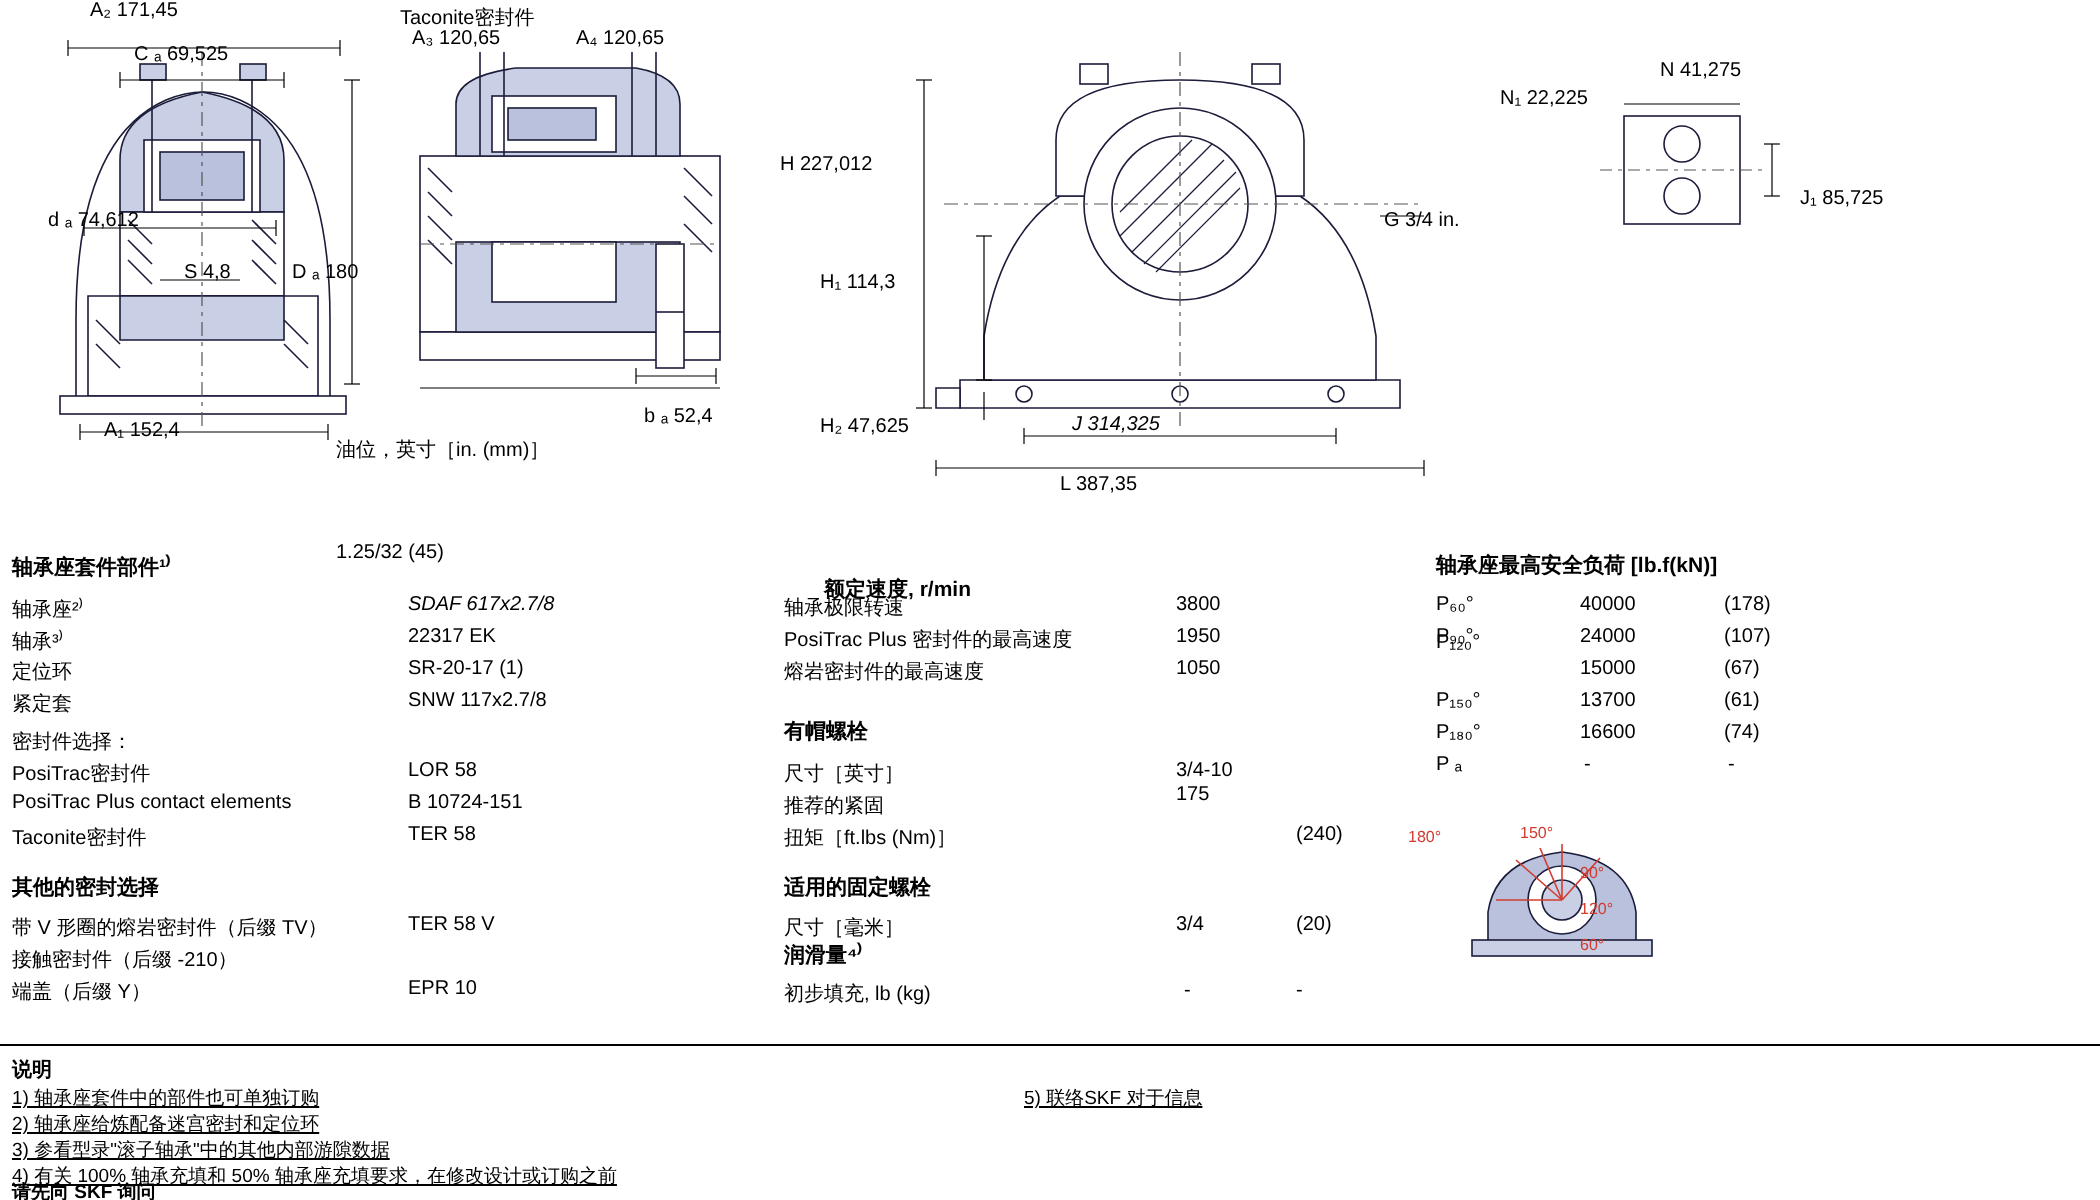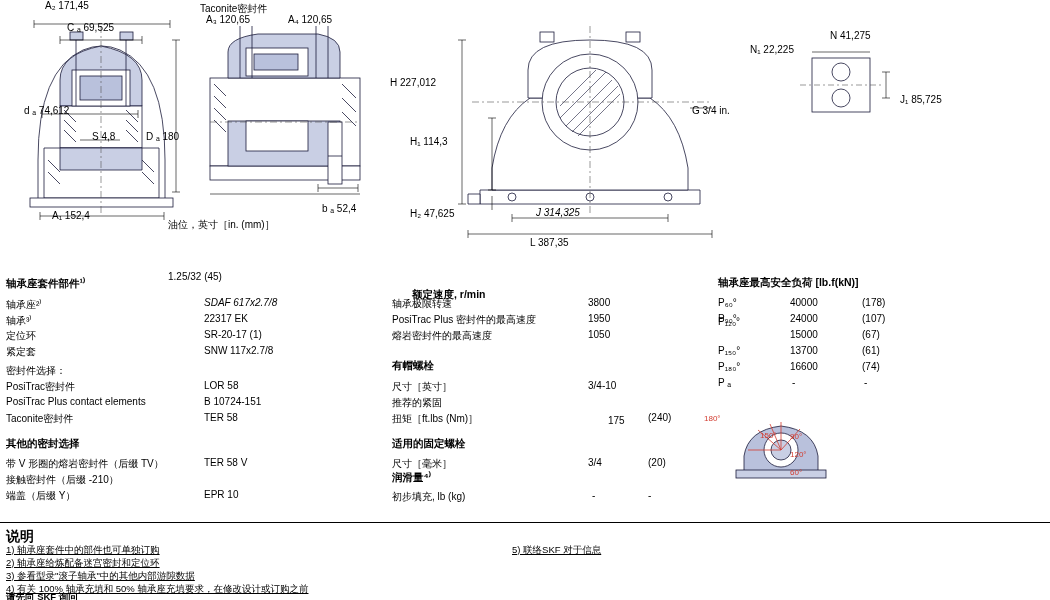--- a/index.html
+++ b/index.html
@@ -258,21 +258,21 @@
 <div class="abs val" style="left:588px;top:329px;">1050</div>
 
 <div class="abs sec-title" style="left:392px;top:359px;">有帽螺栓</div>
 
 <div class="abs row" style="left:392px;top:380px;">尺寸［英寸］</div>
 <div class="abs val" style="left:588px;top:380px;">3/4-10</div>
 
 <div class="abs row" style="left:392px;top:396px;">推荐的紧固</div>
 
 <div class="abs row" style="left:392px;top:412px;">扭矩［ft.lbs (Nm)］</div>
-<div class="abs val" style="left:588px;top:415px;margin-left:20px;">175</div>
+<div class="abs val" style="left:588px;top:392px;">175</div>
 <div class="abs val" style="left:648px;top:412px;">(240)</div>
 
 <div class="abs sec-title" style="left:392px;top:437px;">适用的固定螺栓</div>
 <div class="abs row" style="left:392px;top:457px;">尺寸［毫米］</div>
 <div class="abs val" style="left:588px;top:457px;">3/4</div>
 <div class="abs val" style="left:648px;top:457px;">(20)</div>
 
 <div class="abs sec-title" style="left:392px;top:470px;text-align:center;">润滑量⁴⁾</div>
 <div class="abs row" style="left:392px;top:490px;">初步填充, lb (kg)</div>
 <div class="abs val" style="left:592px;top:490px;">-</div>
@@ -315,26 +315,26 @@
     <g stroke="#d23b2f" stroke-width="0.8" fill="none">
       <line x1="55" y1="38" x2="22" y2="38"></line>
       <line x1="55" y1="38" x2="32" y2="18"></line>
       <line x1="55" y1="38" x2="44" y2="12"></line>
       <line x1="55" y1="38" x2="55" y2="10"></line>
       <line x1="55" y1="38" x2="74" y2="17"></line>
     </g>
   </svg>
 </div>
 <div class="abs" style="left:704px;top:414px;font-size:8px;color:#d23b2f;">180°</div>
-<div class="abs" style="left:760px;top:431px;font-size:8px;color:#d23b2f;">150°</div>
+<div class="abs" style="left:760px;top:412px;font-size:8px;color:#d23b2f;">150°</div>
 <div class="abs" style="left:790px;top:450px;font-size:8px;color:#d23b2f;">120°</div>
 <div class="abs" style="left:790px;top:432px;font-size:8px;color:#d23b2f;">90°</div>
 <div class="abs" style="left:790px;top:468px;font-size:8px;color:#d23b2f;">60°</div>
 
 <div class="abs" style="left:0px;top:522px;width:1050px;height:1px;background:#000;"></div>
 
-<div class="abs bold" style="left:6px;top:528px;font-size:14px;">说明</div>
+<div class="abs bold" style="left:6px;top:528px;font-size:10px;">说明</div>
 <div class="abs notes" style="left:6px;top:543px;">1) 轴承座套件中的部件也可单独订购</div>
 <div class="abs notes" style="left:6px;top:556px;">2) 轴承座给炼配备迷宫密封和定位环</div>
 <div class="abs notes" style="left:6px;top:569px;">3) 参看型录"滚子轴承"中的其他内部游隙数据</div>
 <div class="abs notes" style="left:6px;top:582px;">4) 有关 100% 轴承充填和 50% 轴承座充填要求，在修改设计或订购之前</div>
 <div class="abs notes bold" style="left:6px;top:590px;">请先向 SKF 询问</div>
 <div class="abs notes" style="left:512px;top:543px;">5) 联络SKF 对于信息</div>
 
 </body></html>

